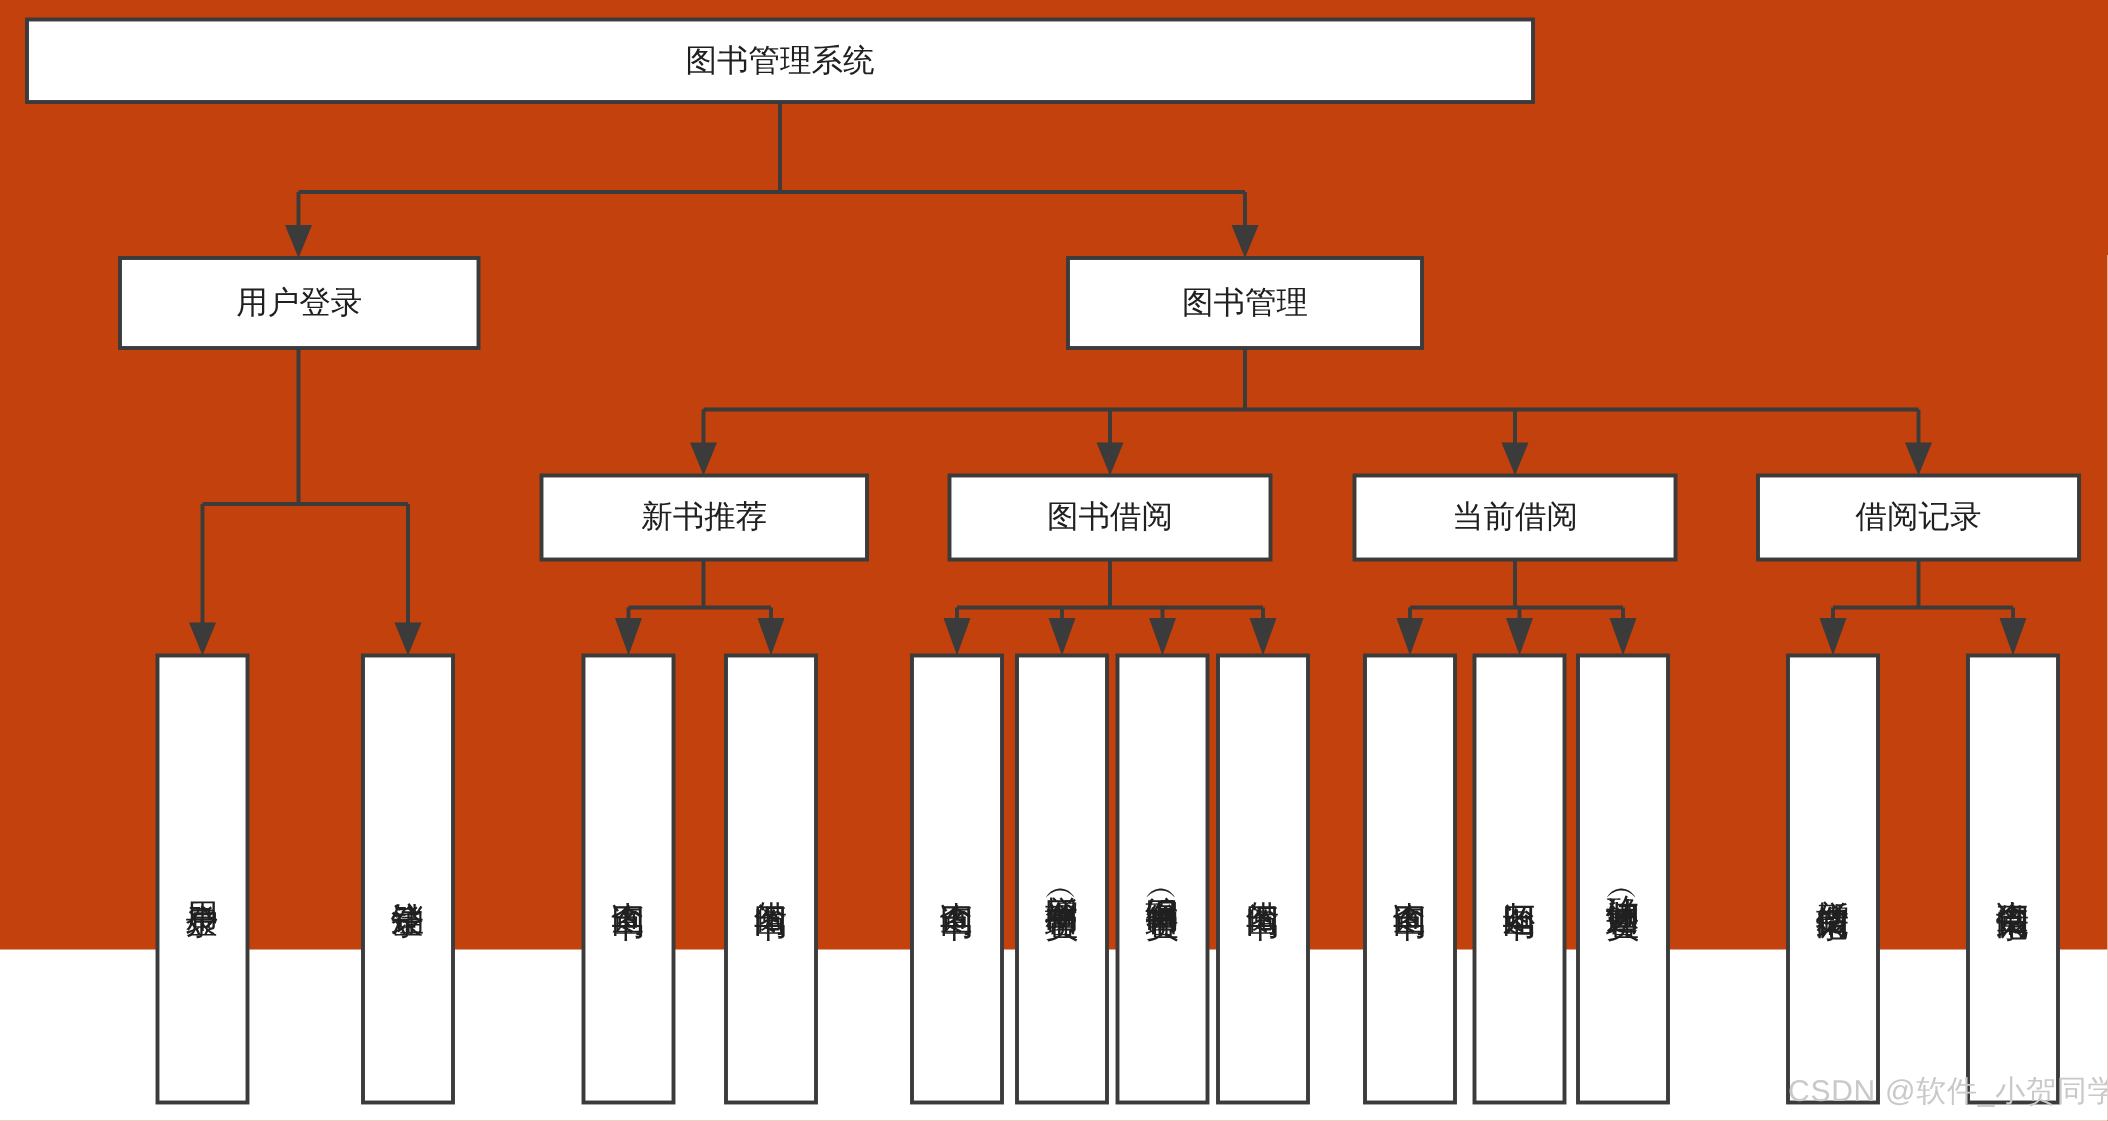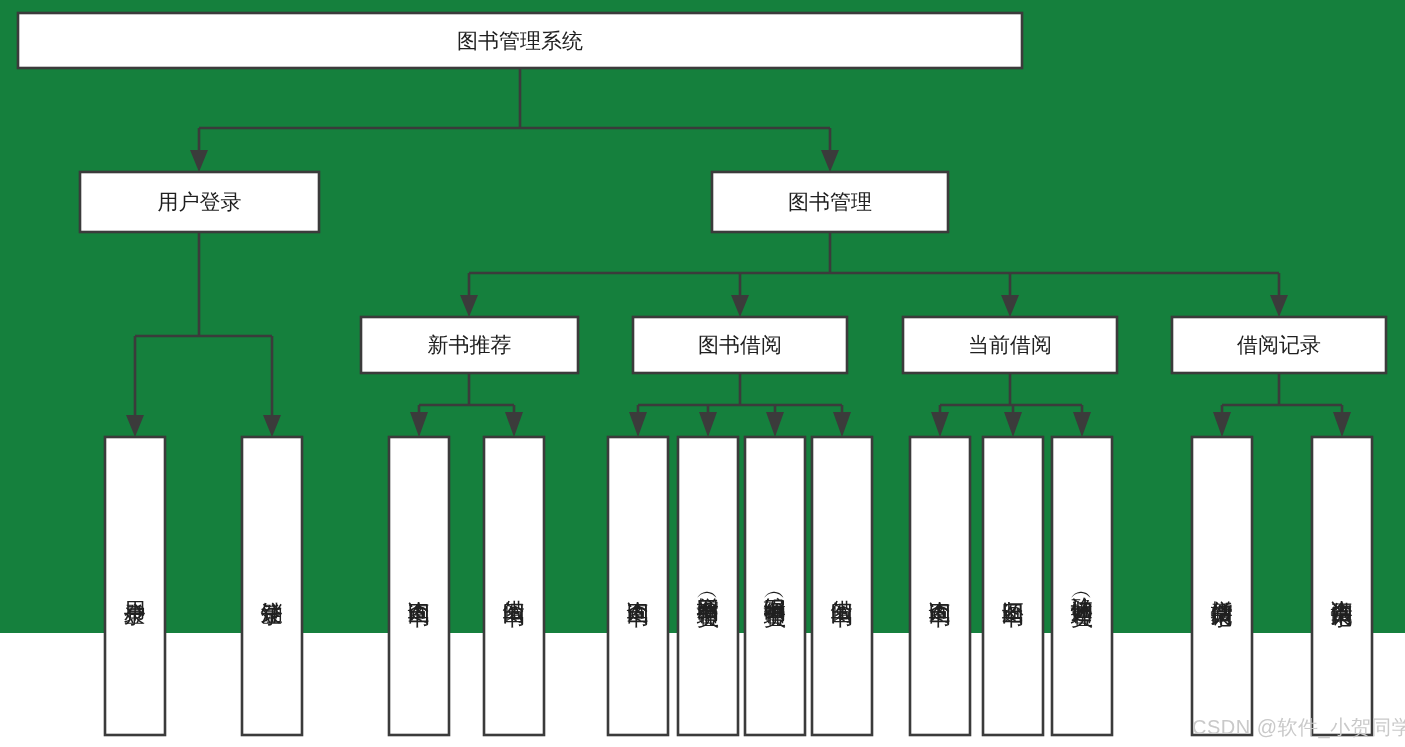--- a/index.html
+++ b/index.html
@@ -10,21 +10,21 @@
   body {
     width: 1405px;
     height: 747px;
     font-family: "Liberation Sans", "DejaVu Sans", sans-serif;
     overflow: hidden;
   }
   #diagram-root {
     position: relative;
     width: 1405px;
     height: 633px;
-    background: #15803d;
+    background: #c2410c;
   }
   svg.flow {
     position: absolute;
     left: 0;
     top: 0;
     width: 1405px;
     height: 747px;
   }
   .node-rect {
     fill: #ffffff;

